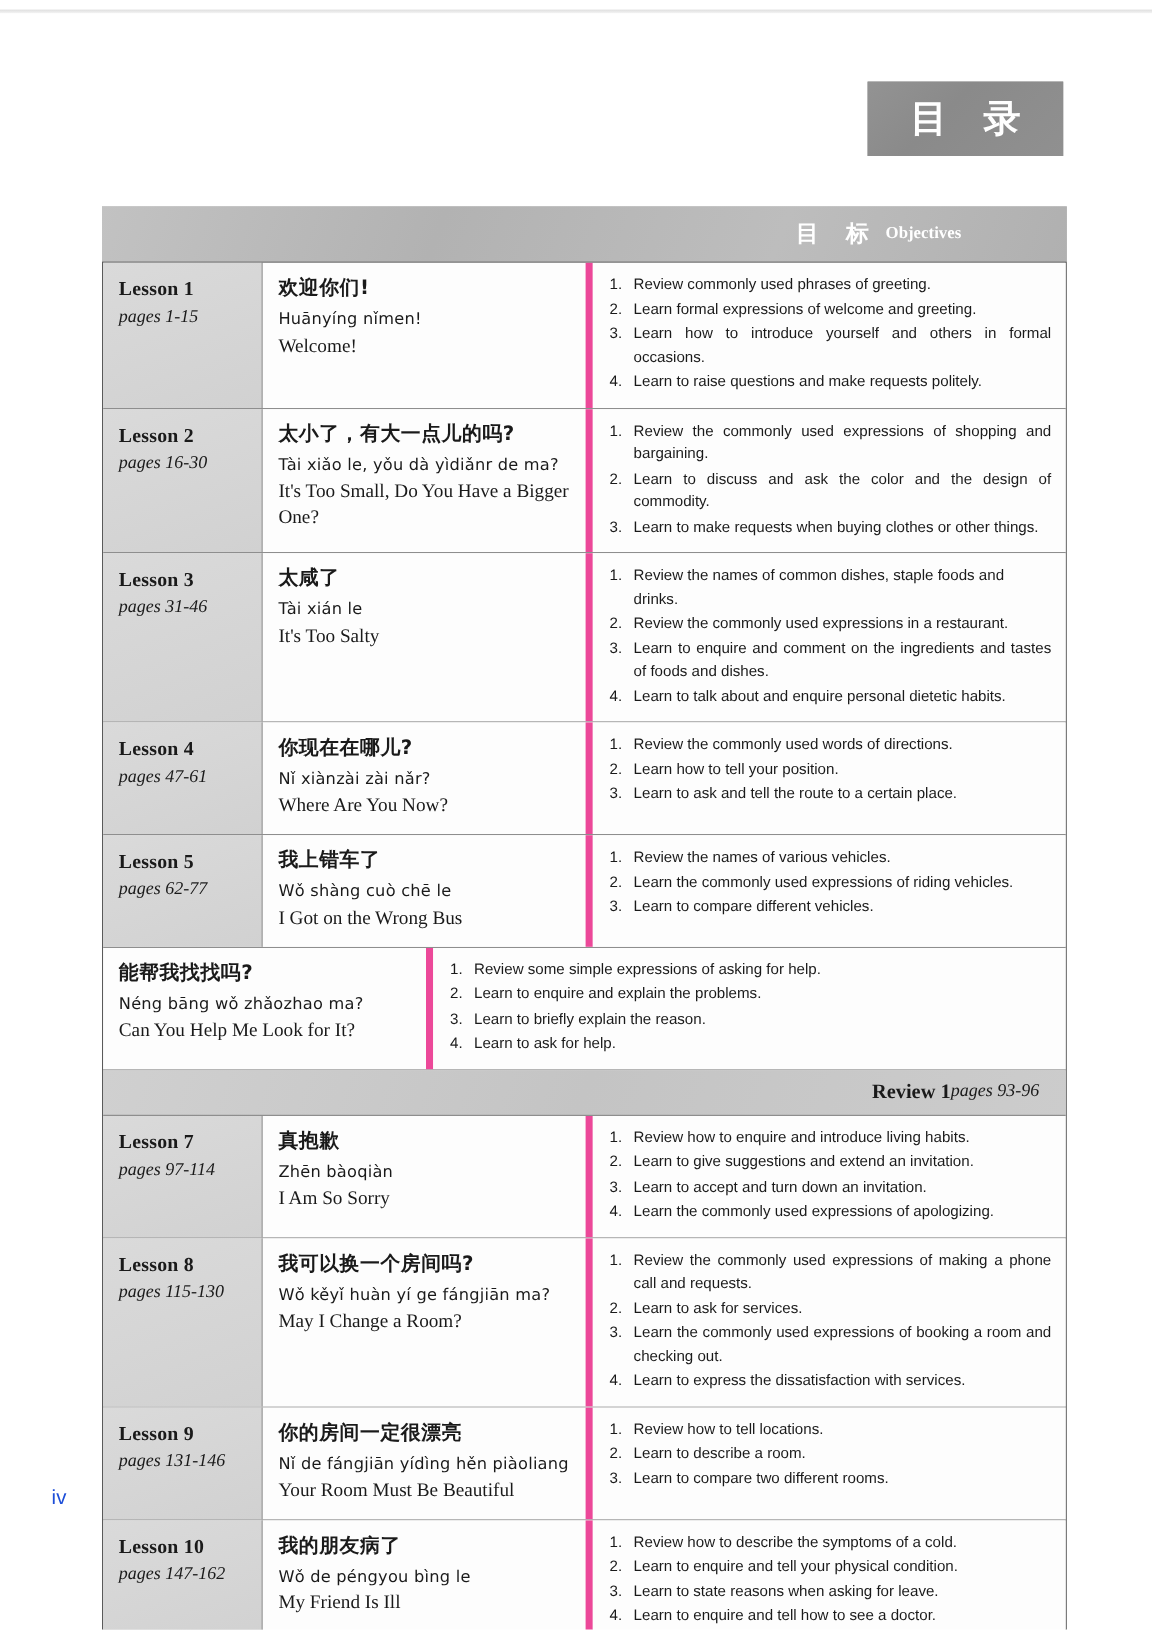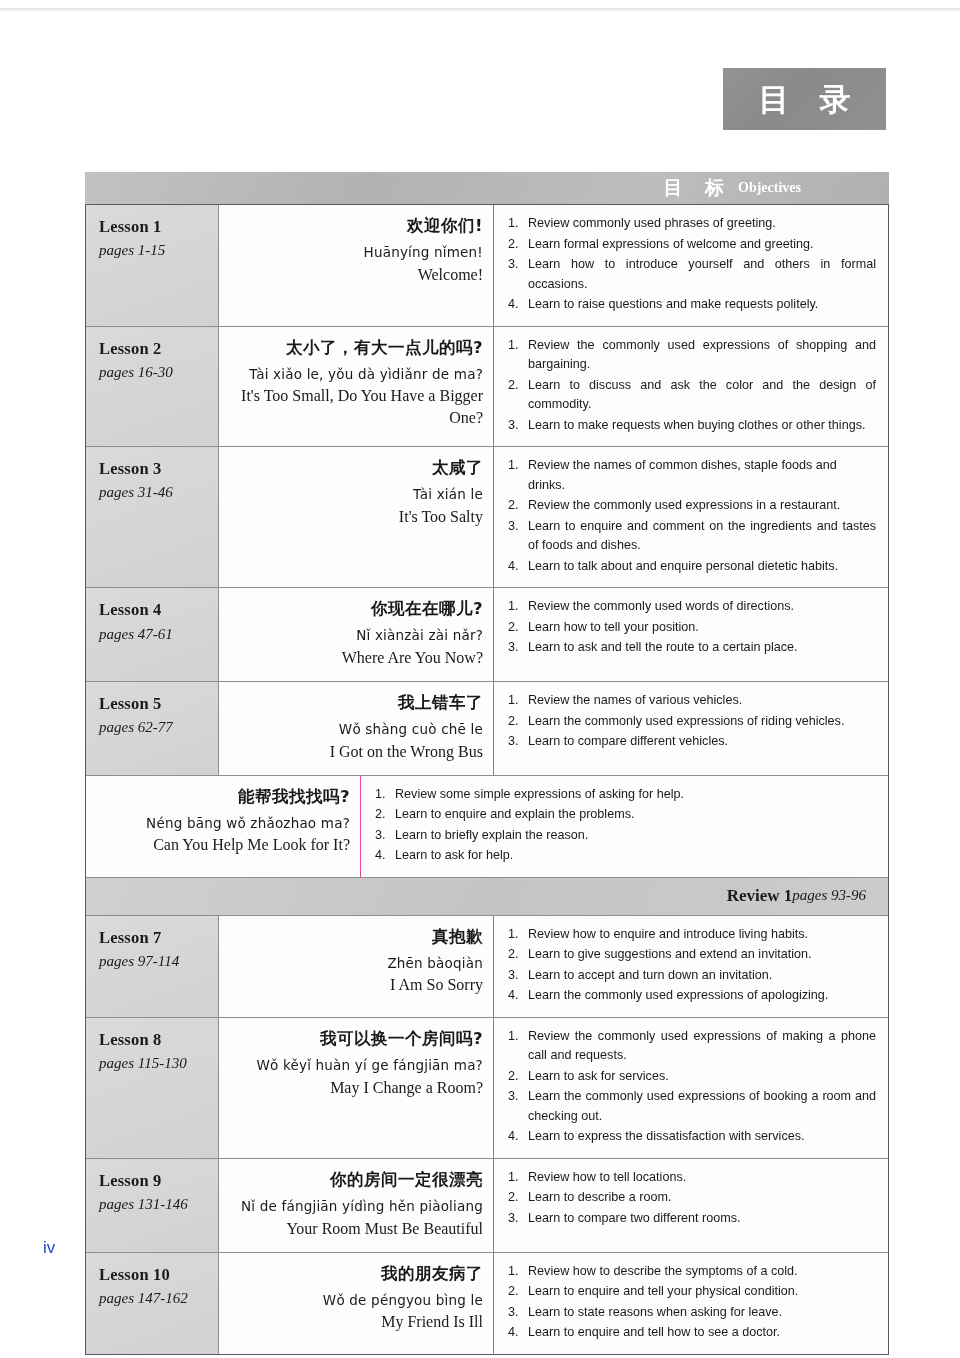--- a/index.html
+++ b/index.html
@@ -59,21 +59,21 @@
 
   
   .toc {
     position: absolute;
     left: 85px;
     top: 172px;
     width: 804px;
   }
 
   .toc-head {
-    height: 32px;
+    height: 46px;
     background: #b7b7b7;
     background-image: linear-gradient(110deg, #c2c2c2 0%, #b2b2b2 35%, #bdbdbd 70%, #b0b0b0 100%);
     display: flex;
     align-items: center;
     justify-content: flex-end;
     padding-right: 88px;
     box-sizing: border-box;
   }
   .toc-head .cjk {
     color: #ffffff;
@@ -122,25 +122,24 @@
     font-family: "Liberation Serif", serif;
     font-style: italic;
     font-size: 15px;
     line-height: 1.45;
     margin-top: 2px;
   }
 
   .cell-title {
     width: 275px;
     flex: 0 0 275px;
-    border-right: 1px solid #ec4899;
+    border-right: 6px solid #ec4899;
     padding: 9px 10px 12px 13px;
     box-sizing: border-box;
     background: #fdfdfd;
-    text-align: right;
   }
   .cell-title .zh {
     font-family: "DejaVu Sans", sans-serif;
     font-size: 16.5px;
     font-weight: 700;
     line-height: 1.4;
     letter-spacing: .5px;
   }
   .cell-title .py {
     font-family: "DejaVu Sans", sans-serif;

